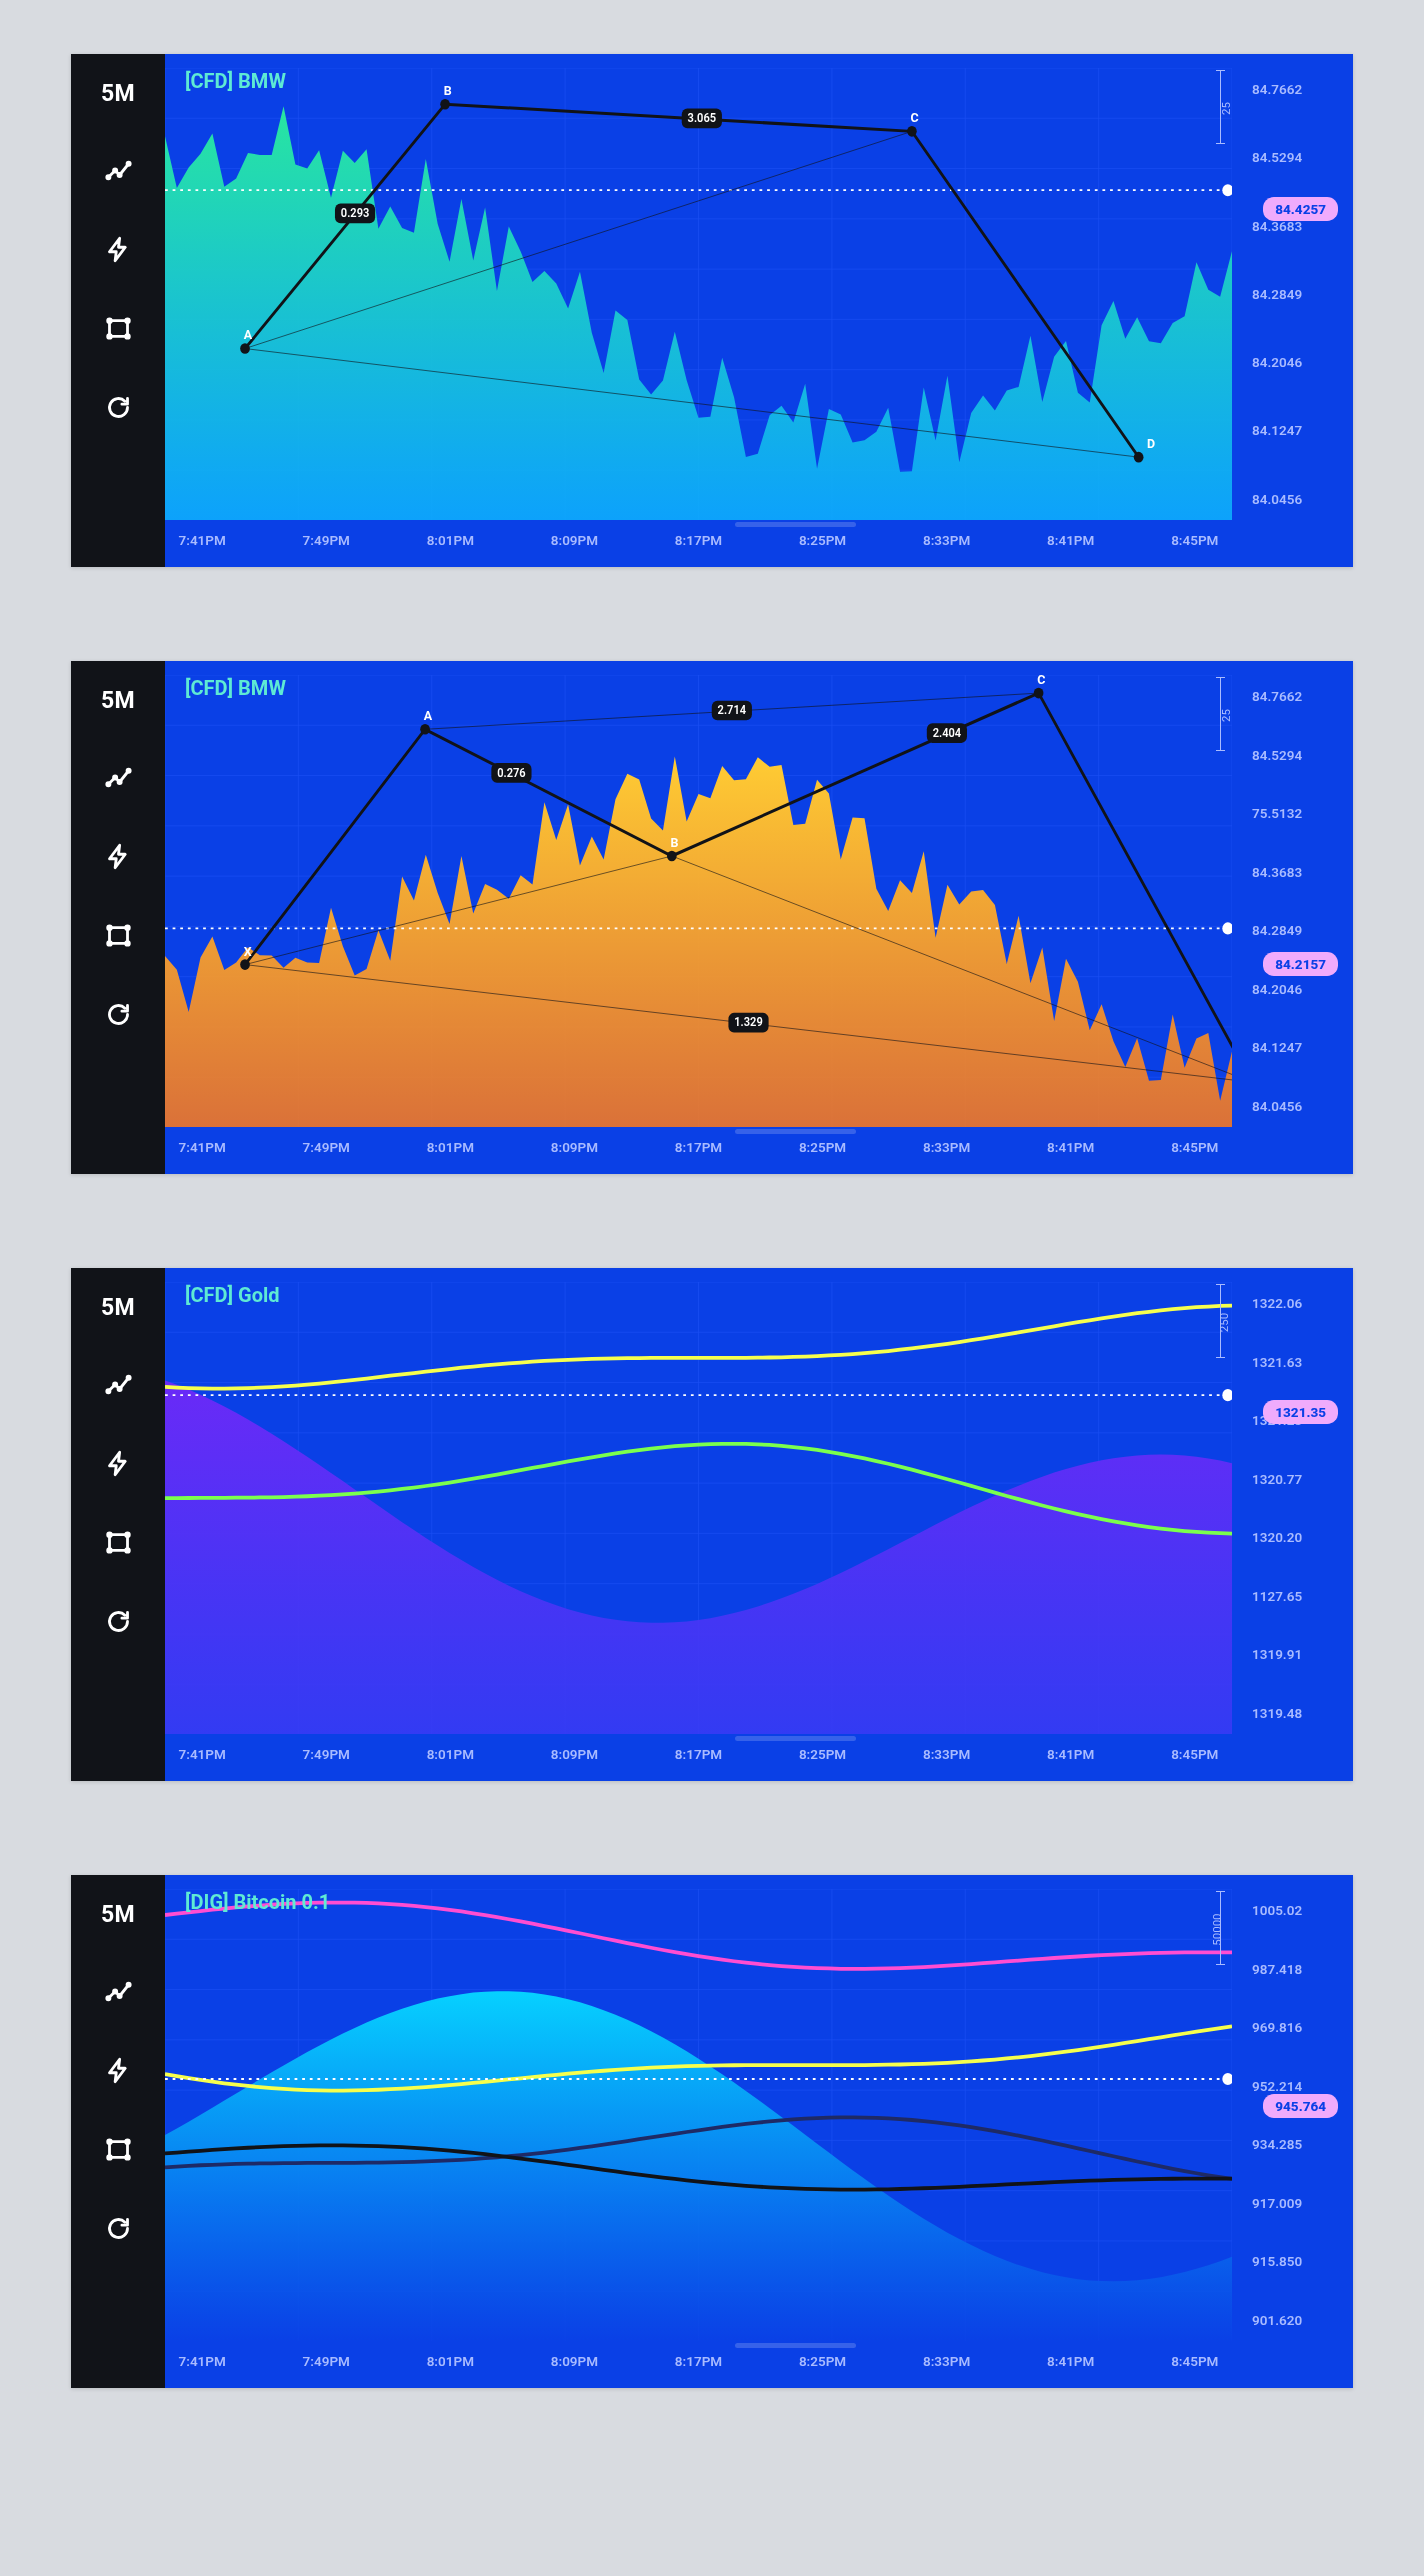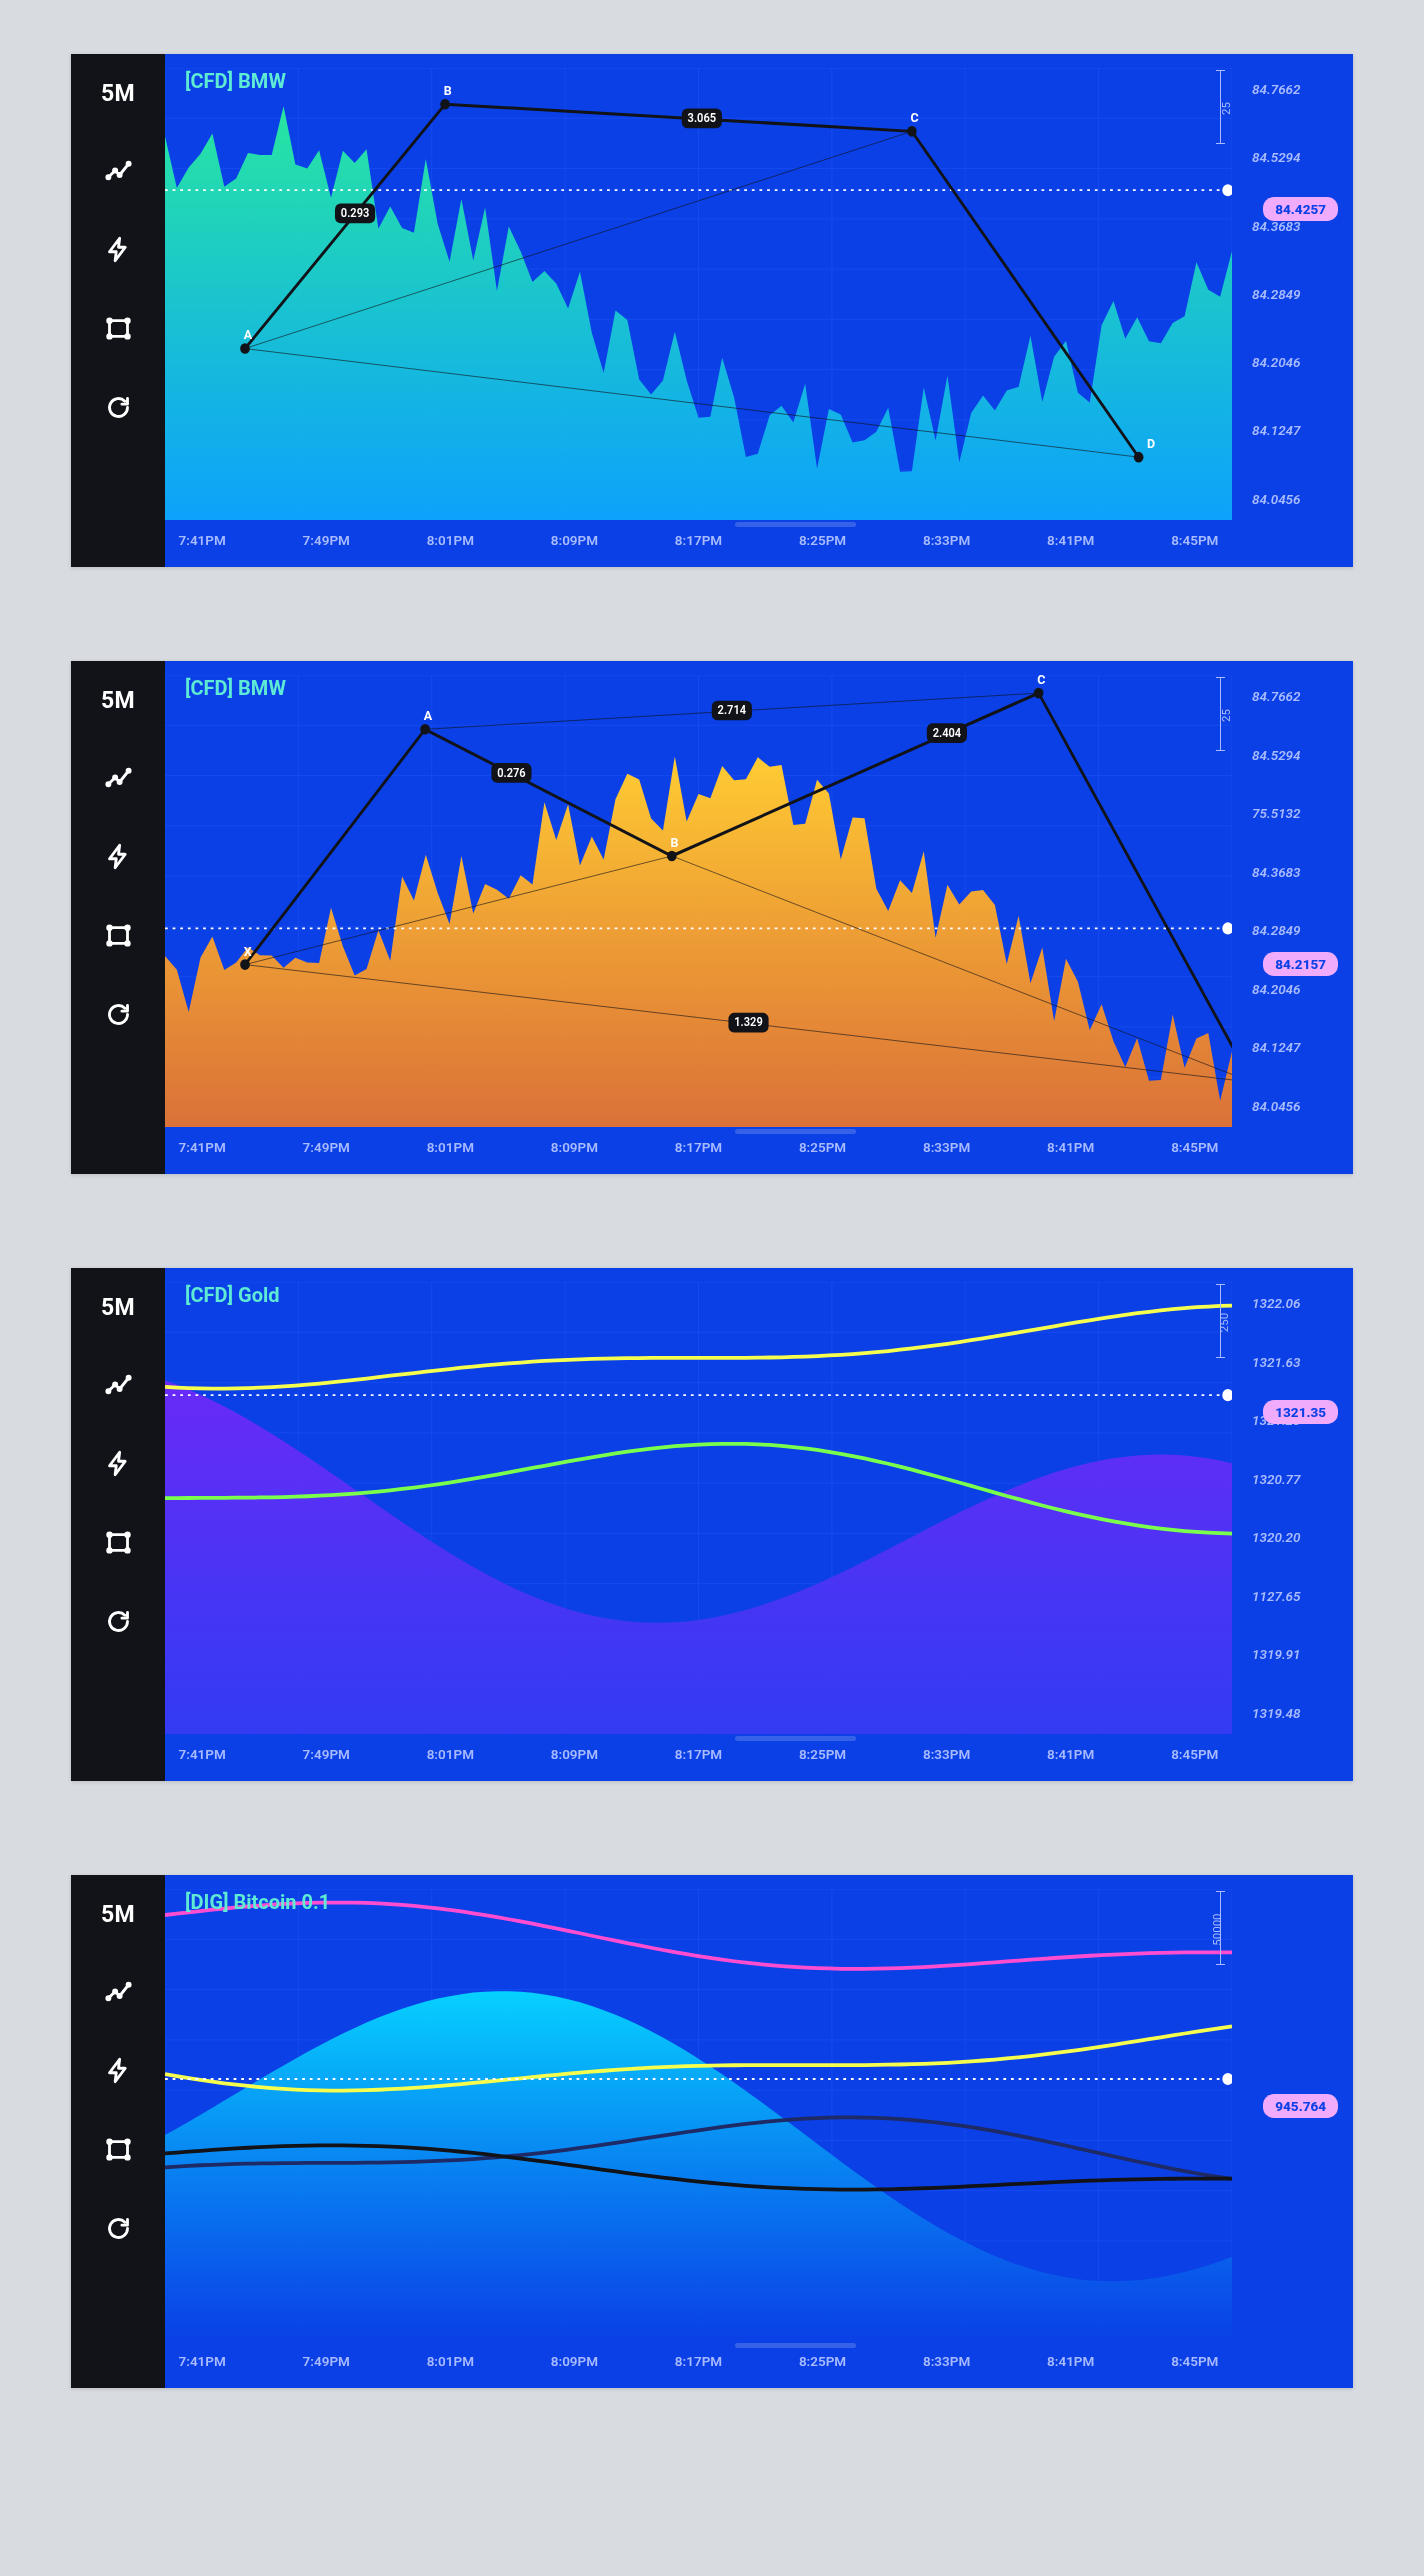--- a/index.html
+++ b/index.html
@@ -92,21 +92,20 @@
     bottom: 47px;
     width: 121px;
     display: flex;
     flex-direction: column;
     justify-content: space-between;
     padding: 13.5px 20px 13.5px 20px;
     color: #a9bbff;
     font-size: 13.5px;
     font-weight: 600;
     text-align: left;
-    font-style: italic;
   }
   .yaxis span { display:block; }
   .scale {
     position: absolute;
     right: 128px;
     top: 16px;
     width: 20px;
     height: 74px;
     color: #a9bbff;
     font-size: 11.5px;
@@ -555,17 +554,27 @@
       <span>7:41PM</span>
           <span>7:49PM</span>
           <span>8:01PM</span>
           <span>8:09PM</span>
           <span>8:17PM</span>
           <span>8:25PM</span>
           <span>8:33PM</span>
           <span>8:41PM</span>
           <span>8:45PM</span>
     </div>
+        <div class="yaxis">
+      <span>1005.02</span>
+          <span>987.418</span>
+          <span>969.816</span>
+          <span>952.214</span>
+          <span>934.285</span>
+          <span>917.009</span>
+          <span>915.850</span>
+          <span>901.620</span>
+    </div>
         <div class="pill" style="top:calc(42% + 4px)">945.764</div>
       </div>
     </div>
   </div>
 
 
 </body></html>

